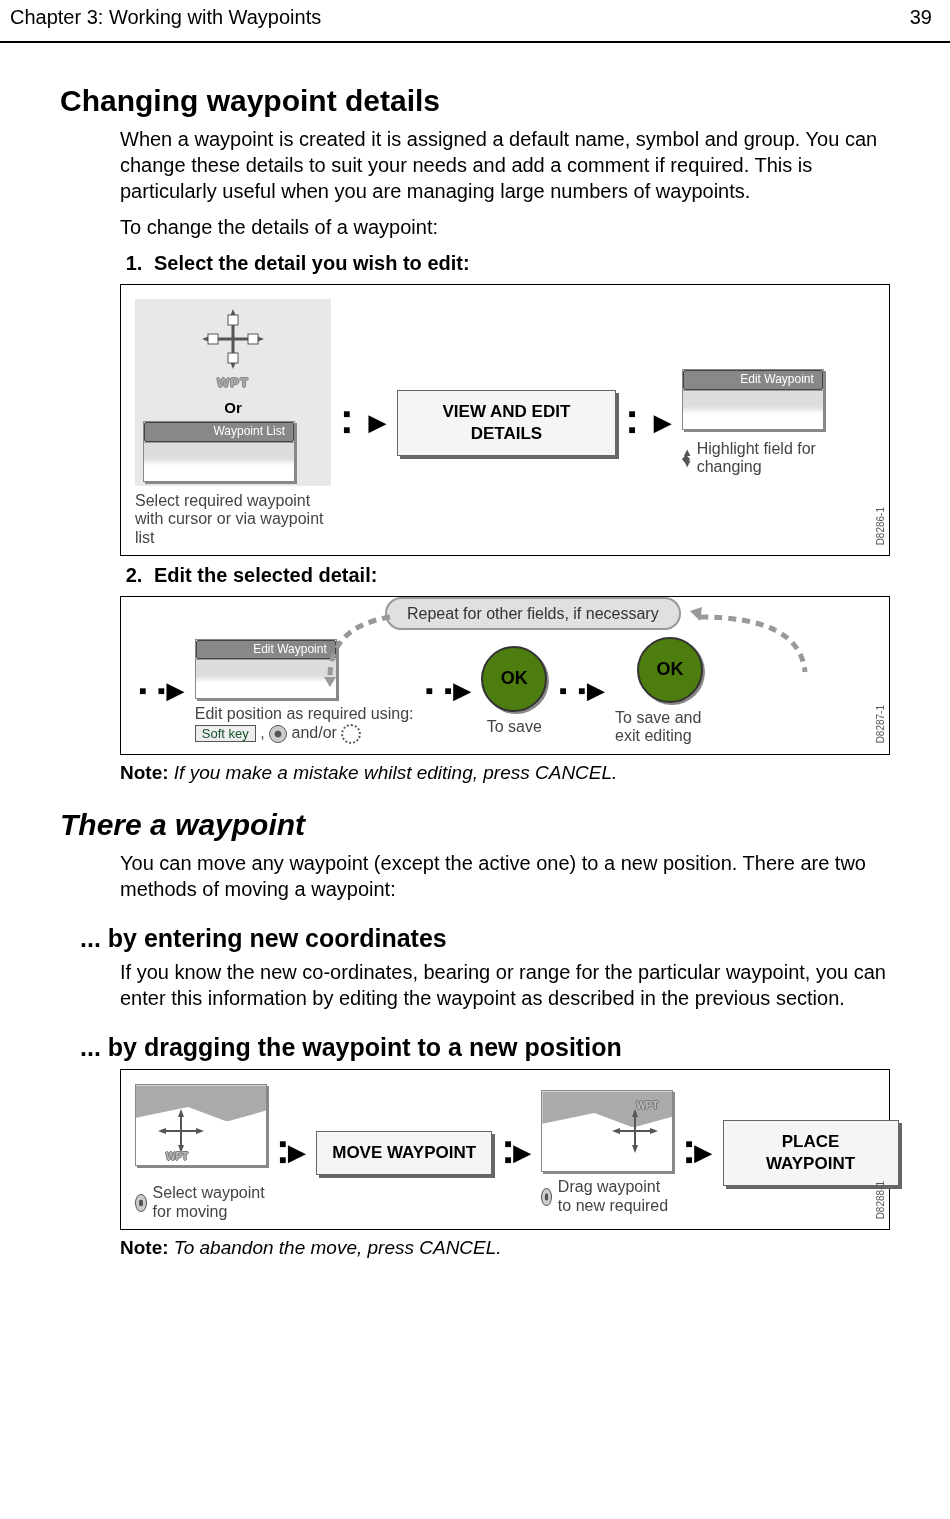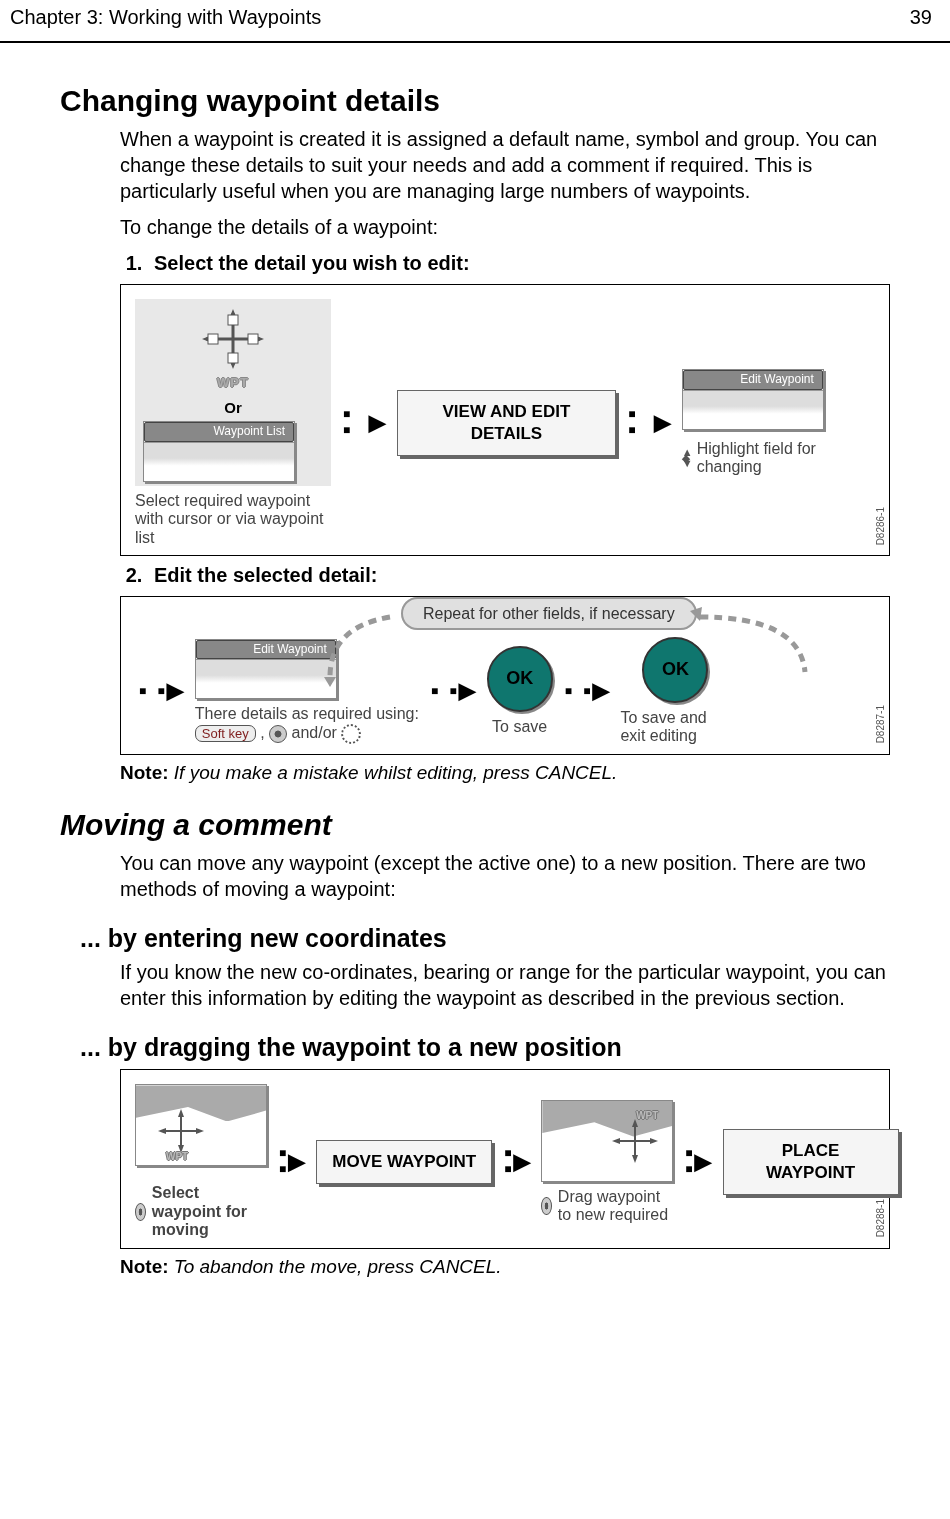--- a/index.html
+++ b/index.html
@@ -132,37 +132,37 @@
     width: 62px;
     height: 62px;
     border-radius: 50%;
     border: 2px solid #333;
     display: flex;
     align-items: center;
     justify-content: center;
     font-weight: bold;
     font-size: 18px;
     box-shadow: 2px 2px 0 #888;
-    background: #0f766e;
+    background: #4d7c0f;
   }
   .repeat-bubble {
     background: #e0e0e0;
     border: 2px solid #999;
     border-radius: 22px;
     padding: 6px 20px;
     font-size: 16px;
     color: #333;
   }
   .soft-key-chip {
     border: 1px solid #555;
-    border-radius: 7px;
+    border-radius: 0;
     padding: 0 6px;
     font-size: 13px;
     background: #eee;
-    color: #7f1d1d;
+    color: #14532d;
   }
   .spin-icon {
     display:inline-flex;
     flex-direction: column;
     line-height: 0.5;
     font-size: 11px;
     color: #555;
     margin-right: 4px;
   }
   .figcode {
@@ -284,21 +284,21 @@
     <div class="figcode">D8286-1</div>
   </div>
 
   <ol start="2">
     <li>Edit the selected detail:</li>
   </ol>
 
   <div class="diagram-box" style="padding-top:40px;">
 
     <div style="position:relative;height:0;">
-      <div style="position:absolute;left:266px;top:-36px;">
+      <div style="position:absolute;left:250px;top:-36px;">
         <span class="repeat-bubble">Repeat for other fields, if necessary</span>
       </div>
       <svg style="position:absolute;left:175px;top:-30px;" width="100" height="80">
         <path class="dashed-curve" d="M80 10 Q 20 20 20 70"></path>
         <polygon points="14,70 26,70 20,80" fill="#999"></polygon>
       </svg>
       <svg style="position:absolute;left:555px;top:-30px;" width="130" height="80">
         <path class="dashed-curve" d="M10 10 Q 110 10 115 65"></path>
         <polygon points="0,4 12,0 10,14" fill="#999"></polygon>
       </svg>
@@ -307,21 +307,21 @@
     <div class="flow-row" style="align-items:center;">
 
       <div class="arrow"><span class="squares">■ ■ </span>▶</div>
 
       <div style="display:flex;flex-direction:column;align-items:flex-start;">
         <div class="mini-screen">
           <div class="tab-label">Edit Waypoint</div>
           <div class="body"></div>
         </div>
         <div class="caption" style="margin-top:6px;">
-          <span>There details as required using:</span><br>
+          <span>Edit position as required using:</span><br>
           <span class="soft-key-chip">Soft key</span>
           , 
           <span style="display:inline-block;width:16px;height:16px;border-radius:50%;border:1px solid #555;background:radial-gradient(#555 30%,#ccc 32%);vertical-align:middle;"></span>
           <span>and/or</span>
           <span style="display:inline-block;width:16px;height:16px;border-radius:50%;border:2px dotted #555;vertical-align:middle;"></span>
         </div>
       </div>
 
       <div class="arrow"><span class="squares">■ ■ </span>▶</div>
 
@@ -337,21 +337,21 @@
         <div class="caption" style="max-width:110px;">To save and exit editing</div>
       </div>
     </div>
     <div class="figcode">D8287-1</div>
   </div>
 
   <p class="note">
     <b>Note:</b> <span class="it">If you make a mistake whilst editing, press CANCEL.</span>
   </p>
 
-  <h2 class="section italic">Moving a comment</h2>
+  <h2 class="section italic">There a waypoint</h2>
   <p class="body-text">You can move any waypoint (except the active one) to a new position. There are two methods of moving a waypoint:</p>
 
   <h3 class="sub">... by entering new coordinates</h3>
   <p class="body-text">If you know the new co-ordinates, bearing or range for the particular waypoint, you can enter this information by editing the waypoint as described in the previous section.</p>
 
   <h3 class="sub">... by dragging the waypoint to a new position</h3>
 
   <div class="diagram-box">
     <div class="flow-row" style="align-items:center;">
       <div style="display:flex;flex-direction:column;">
@@ -362,21 +362,21 @@
               <line x1="25" y1="4" x2="25" y2="40" stroke="#555" stroke-width="2"></line>
               <line x1="6" y1="22" x2="44" y2="22" stroke="#555" stroke-width="2"></line>
               <polygon points="25,0 22,8 28,8" fill="#555"></polygon>
               <polygon points="25,44 22,36 28,36" fill="#555"></polygon>
               <polygon points="2,22 10,19 10,25" fill="#555"></polygon>
               <polygon points="48,22 40,19 40,25" fill="#555"></polygon>
             </svg>
           </div>
           <div style="position:absolute;left:30px;bottom:2px;font-size:10px;font-weight:bold;color:#bbb;text-shadow:1px 0 #777,-1px 0 #777,0 1px #777,0 -1px #777;">WPT</div>
         </div>
-        <div style="display:flex;align-items:center;margin-top:18px;font-weight:bold;">
+        <div style="display:flex;align-items:center;margin-top:18px;">
           <span style="display:inline-block;width:16px;height:16px;border-radius:50%;border:1px solid #555;background:radial-gradient(#555 30%,#ccc 32%);margin-right:6px;"></span>
           <span class="caption" style="margin:0;max-width:140px;">Select waypoint for moving</span>
         </div>
       </div>
 
       <div class="arrow"><span class="squares">■ ■ </span>▶</div>
 
       <div class="panel" style="min-width:150px;">MOVE WAYPOINT</div>
 
       <div class="arrow"><span class="squares">■ ■ </span>▶</div>

